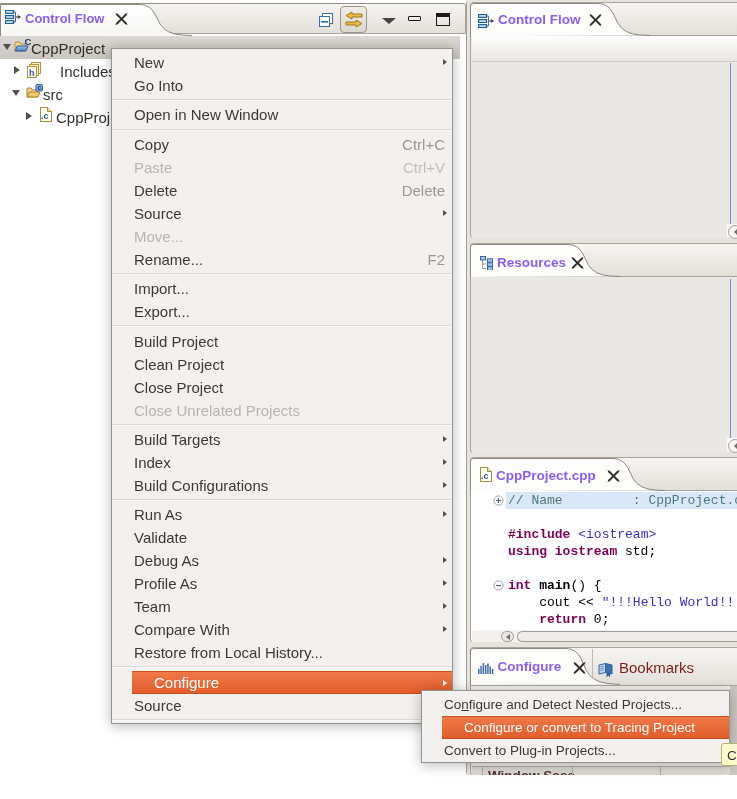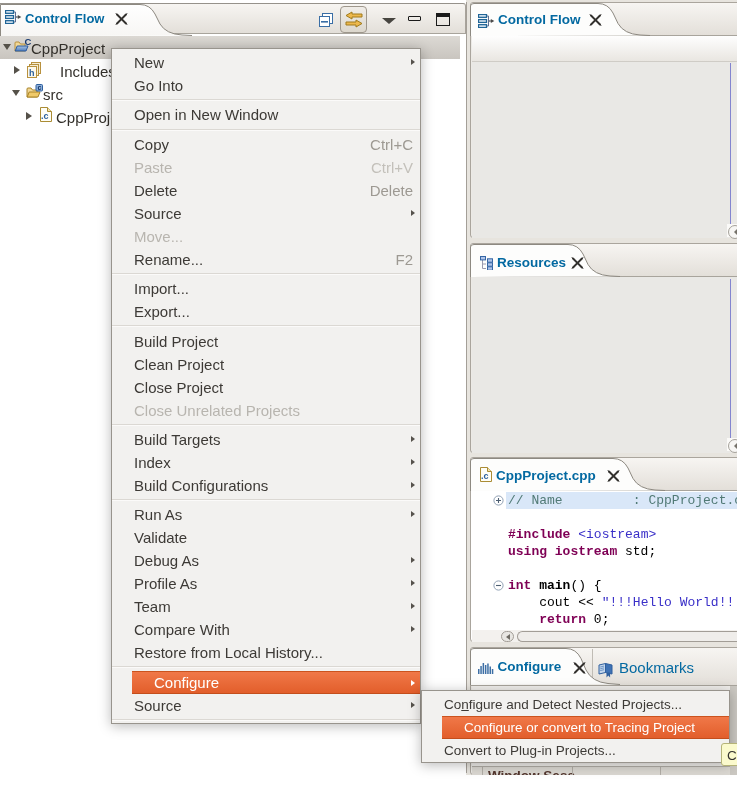--- a/index.html
+++ b/index.html
@@ -2,21 +2,21 @@
 <html><head>
 <meta charset="utf-8">
 <style>
   html,body{margin:0;padding:0;}
   body{width:737px;height:799px;background:#fff;font-family:"Liberation Sans",sans-serif;position:relative;overflow:hidden;}
   .abs{position:absolute;}
   
   .panel{position:absolute;background:#eceae6;border:1px solid #aaa59d;border-radius:3px;box-sizing:border-box;}
   .tabbar{position:absolute;left:0;right:0;top:0;height:32px;background:linear-gradient(#f7f5f2,#e3dfd9);border-bottom:1px solid #a8a49c;border-radius:2px 2px 0 0;}
   .tabsvg{position:absolute;top:-1px;left:-1px;}
-  .tablabel{position:absolute;font-weight:bold;font-size:13.5px;color:#0369a1;top:10px;}
+  .tablabel{position:absolute;font-weight:bold;font-size:13.5px;color:#8b5cf6;top:10px;}
   .closex{position:absolute;}
   
   .menu{position:absolute;font-size:15px;background:#f2f1ef;border:1px solid #98948d;box-shadow:0 2px 12px rgba(0,0,0,.28);box-sizing:border-box;padding-top:2px;}
   .mi{height:23px;line-height:23px;padding-left:22px;padding-right:7px;font-size:inherit;color:#3d3a36;position:relative;white-space:nowrap;}
   .mi .sc{float:right;color:#9d9992;}
   .mi.dis{color:#b8b5af;}
   .mi.dis .sc{color:#c3c0ba;}
   .mi .arr{position:absolute;right:5px;top:8px;width:0;height:0;border-left:4px solid #56524c;border-top:3.5px solid transparent;border-bottom:3.5px solid transparent;}
   .msep{height:0;border-top:1px solid #dbd8d3;border-bottom:1px solid #fbfaf9;margin:2.2px 0;}
   .mi.sel{background:linear-gradient(#f07848,#e25e2b);border-top:1px solid #cb531e;border-bottom:1px solid #c34e1c;height:21px;line-height:21px;color:#fff;margin-left:20px;}
@@ -274,35 +274,35 @@
     <g stroke="#33312e" stroke-width="1" stroke-linecap="round">
         <path d="M1,0.8 L3,2 M12,0.8 L10,2 M1,11.2 L3,10 M12,11.2 L10,10"></path>
       </g>
   </svg>
   <svg class="abs" style="left:126px;top:13px;" width="17" height="17" viewBox="0 0 17 17">
     <path d="M8.5,2.5 L2,4 L2,13 L8.5,11.5 Z" fill="#c3d6ec" stroke="#2f5f9e"></path>
     <path d="M8.5,2.5 L15,4 L15,13 L8.5,11.5 Z" fill="#3f72b4" stroke="#2f5f9e"></path>
     <path d="M3.2,6 L7,5.1 M3.2,7.8 L7,6.9 M3.2,9.6 L7,8.7" stroke="#5b86bc" stroke-width="0.8" fill="none"></path>
     <path d="M9.5,12 L9.5,16.5 L11.3,14.6 L13.1,16.5 L13.1,11.8 Z" fill="#2f5f9e"></path>
   </svg>
-  <div class="abs" style="left:148px;top:10.5px;font-size:15px;color:#0369a1;">Bookmarks</div>
+  <div class="abs" style="left:148px;top:10.5px;font-size:15px;color:#7f1d1d;">Bookmarks</div>
 
   <div class="abs" style="left:1px;top:38px;width:268px;height:89px;background:#f1efec;"></div>
   <div class="abs" style="left:259px;top:38px;width:10px;height:89px;background:#cbc8c2;"></div>
   <div class="abs" style="left:1px;top:118px;width:258px;height:9px;background:#dbd8d2;border-top:1px solid #b2aea7;overflow:hidden;box-sizing:content-box;">
     <div class="abs" style="left:2px;top:0;width:8px;height:9px;border-right:1px solid #b2aea7;"></div>
     <div class="abs" style="left:16px;top:1px;font-size:13.5px;font-weight:bold;color:#53362e;">Window Sess</div>
     <div class="abs" style="left:100px;top:0;width:1px;height:9px;background:#b2aea7;"></div>
     <div class="abs" style="left:188px;top:0;width:1px;height:9px;background:#b2aea7;"></div>
   </div>
 </div>
 
 <div class="abs" style="left:0;top:775px;width:737px;height:24px;background:#fff;"></div>
 
-<div class="menu" id="mainmenu" style="left:111px;top:48px;width:310px;">
+<div class="menu" id="mainmenu" style="left:111px;top:48px;width:342px;">
   <div class="mi">New<span class="arr"></span></div>
   <div class="mi">Go Into</div>
   <div class="msep"></div>
   <div class="mi">Open in New Window</div>
   <div class="msep"></div>
   <div class="mi">Copy<span class="sc">Ctrl+C</span></div>
   <div class="mi dis">Paste<span class="sc">Ctrl+V</span></div>
   <div class="mi">Delete<span class="sc">Delete</span></div>
   <div class="mi">Source<span class="arr"></span></div>
   <div class="mi dis">Move...</div>

